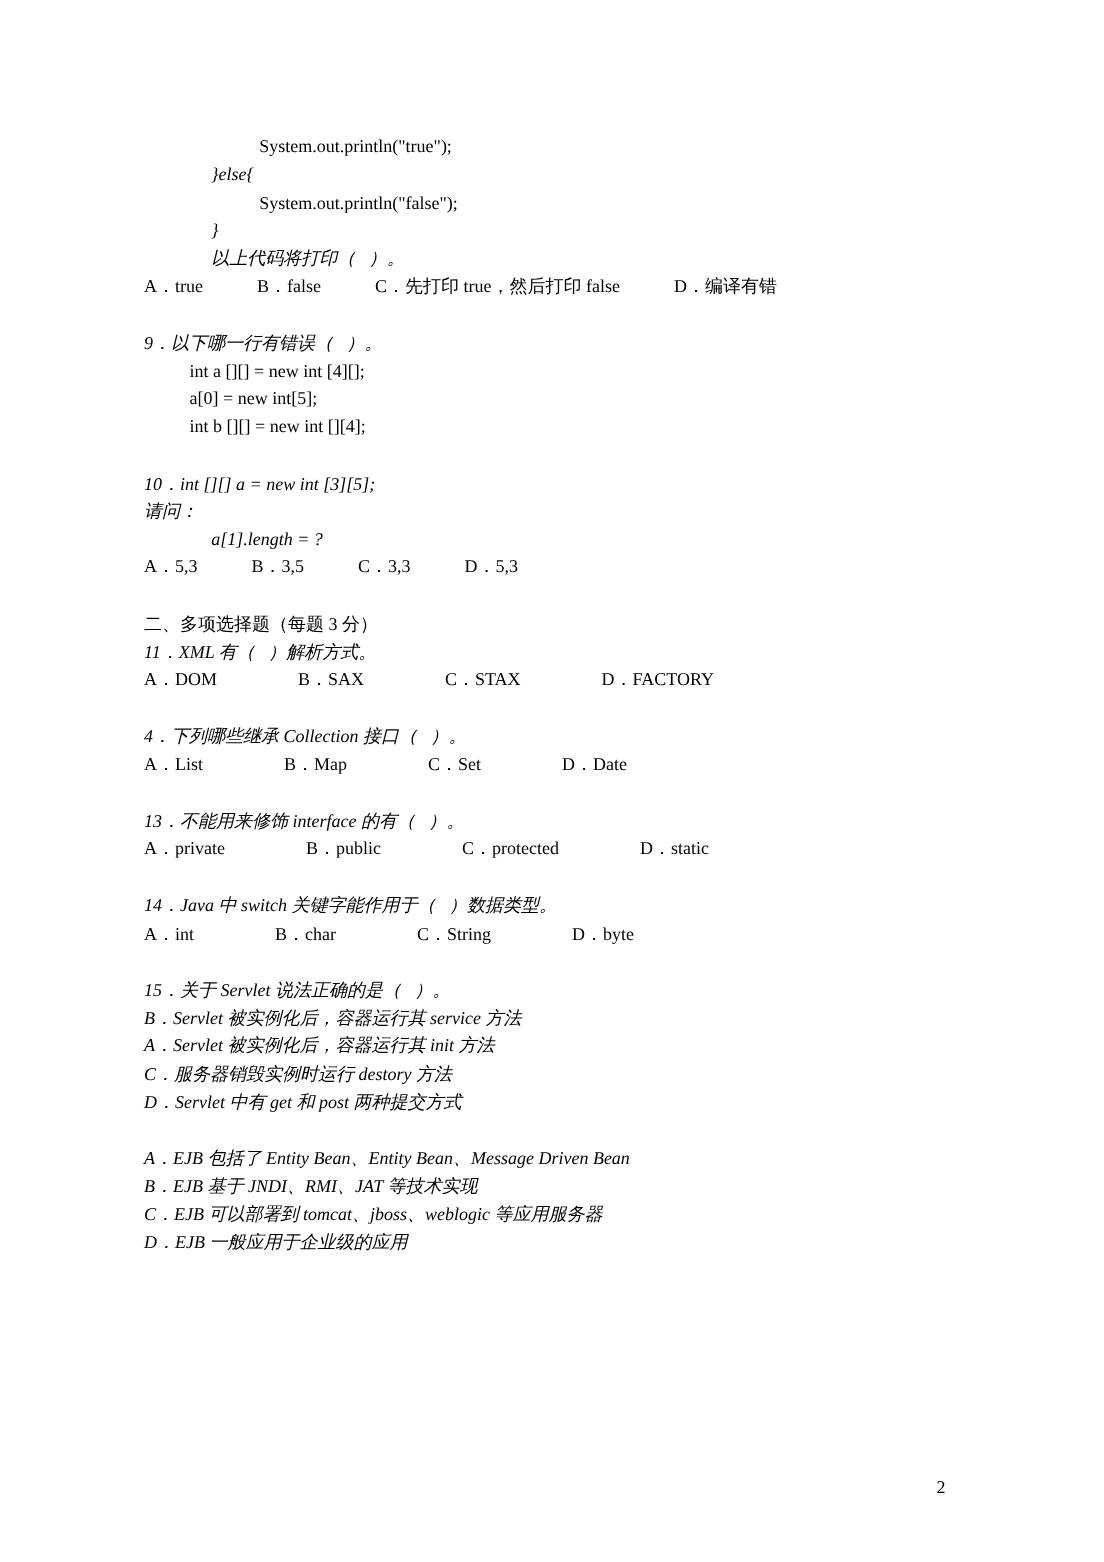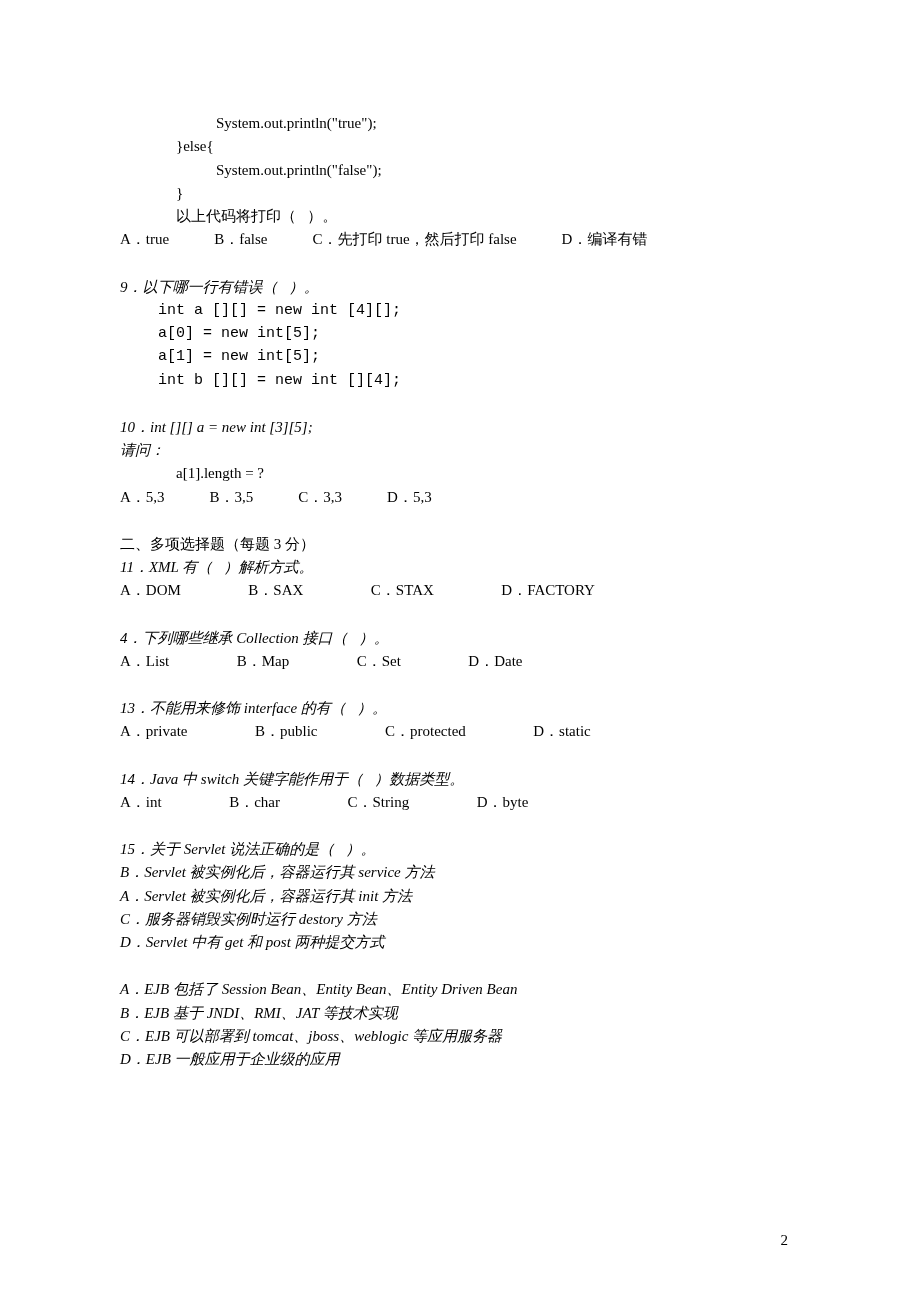--- a/index.html
+++ b/index.html
@@ -12,23 +12,23 @@
     line-height: 1.55;
   }
   .page {
     width: 920px;
     height: 1302px;
     position: relative;
     box-sizing: border-box;
     padding: 112px 120px 0 120px;
   }
   .block { margin-bottom: 24px; }
-  .code-indent1 { padding-left: 56px; white-space: pre; }
+  .code-indent1 { padding-left: 56px; white-space: pre; font-style: italic; }
   .code-indent2 { padding-left: 96px; white-space: pre; }
-  .code-indent-small { padding-left: 38px; white-space: pre; font-family: Liberation Mono, monospace; }
+  .code-indent-small { padding-left: 38px; white-space: pre; }
   .opts { white-space: pre; }
   .q-line { white-space: pre-wrap; font-style: italic; }
   .pagenum {
     position: absolute;
     bottom: 50px;
     right: 132px;
     font-size: 15px;
   }
 </style>
 </head>
@@ -42,21 +42,20 @@
     <div class="code-indent2">System.out.println("false");</div>
     <div class="code-indent1">}</div>
     <div class="code-indent1">以上代码将打印（   ）。</div>
     <div class="opts">A．true            B．false            C．先打印 true，然后打印 false            D．编译有错</div>
   </div>
 
   <div class="block">
     <div class="q-line">9．以下哪一行有错误（   ）。</div>
     <div class="code-indent-small">int a [][] = new int [4][];</div>
     <div class="code-indent-small">a[0] = new int[5];</div>
-    <div class="code-indent-small">a[1] = new int[5];</div>
     <div class="code-indent-small">int b [][] = new int [][4];</div>
   </div>
 
   <div class="block">
     <div class="q-line">10．int [][] a = new int [3][5];</div>
     <div class="q-line">请问：</div>
     <div class="code-indent1">a[1].length = ?</div>
     <div class="opts">A．5,3            B．3,5            C．3,3            D．5,3</div>
   </div>
 
@@ -75,20 +74,20 @@
 
   <div class="block">
     <div class="q-line">15．关于 Servlet 说法正确的是（   ）。</div>
     <div class="q-line">B．Servlet 被实例化后，容器运行其 service 方法</div>
     <div class="q-line">A．Servlet 被实例化后，容器运行其 init 方法</div>
     <div class="q-line">C．服务器销毁实例时运行 destory 方法</div>
     <div class="q-line">D．Servlet 中有 get 和 post 两种提交方式</div>
   </div>
 
   <div class="block">
-    <div class="q-line">A．EJB 包括了 Session Bean、Entity Bean、Entity Driven Bean</div>
+    <div class="q-line">A．EJB 包括了 Entity Bean、Entity Bean、Message Driven Bean</div>
     <div class="q-line">B．EJB 基于 JNDI、RMI、JAT 等技术实现</div>
     <div class="q-line">C．EJB 可以部署到 tomcat、jboss、weblogic 等应用服务器</div>
     <div class="q-line">D．EJB 一般应用于企业级的应用</div>
   </div>
 
   <div class="pagenum">2</div>
 </div>
 
 </body></html>

